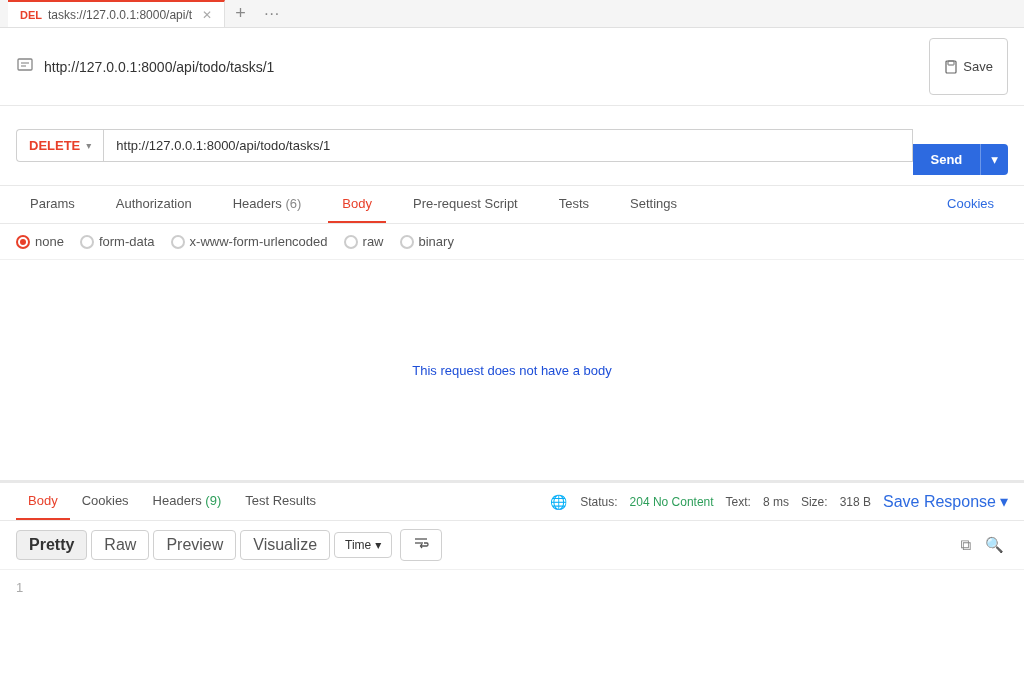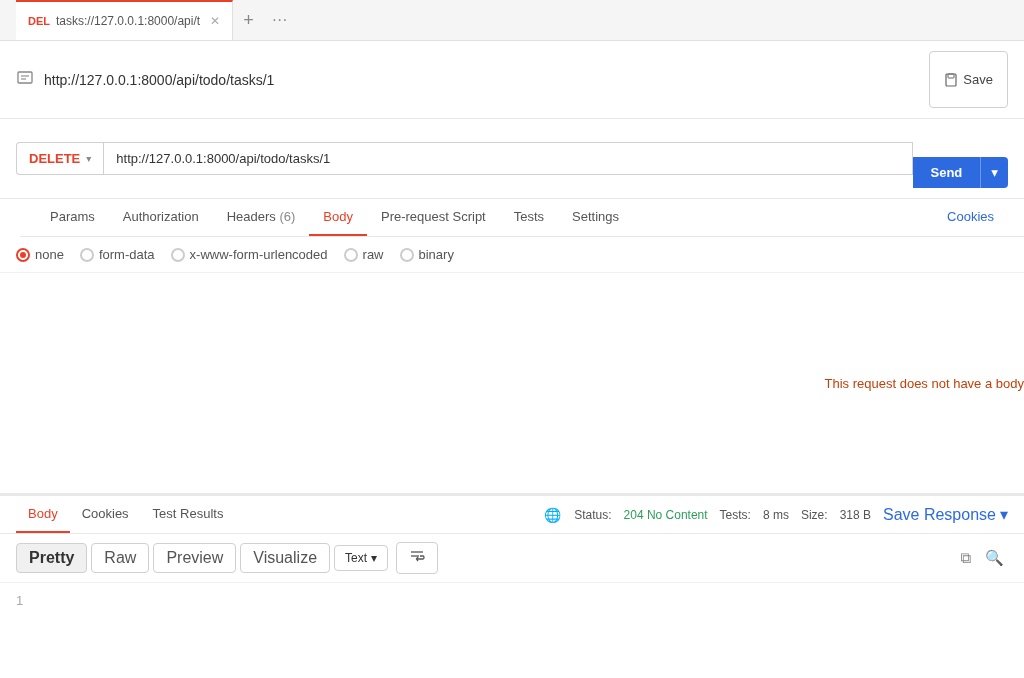--- a/index.html
+++ b/index.html
@@ -1,21 +1,21 @@
 <!DOCTYPE html>
 <html><head>
   <meta charset="utf-8">
   <style>
     * { box-sizing: border-box; margin: 0; padding: 0; }
     body { font-family: -apple-system, BlinkMacSystemFont, 'Segoe UI', sans-serif; font-size: 13px; background: #fff; color: #333; height: 678px; overflow: hidden; }
 
     
     .tab-bar {
       display: flex; align-items: center; background: #f5f5f5; border-bottom: 1px solid #e0e0e0;
-      padding: 0 16px; height: 41px;
+      padding: 0 8px; height: 28px;
     }
     .tab-item {
       display: flex; align-items: center; gap: 6px; padding: 0 12px; height: 100%;
       border-right: 1px solid #e0e0e0; font-size: 12px; color: #555; background: #fff;
       border-top: 2px solid #e8402a; cursor: pointer; white-space: nowrap;
     }
     .tab-item .method-label { color: #e8402a; font-weight: 600; font-size: 11px; }
     .tab-add { padding: 0 10px; font-size: 18px; color: #888; cursor: pointer; background: none; border: none; }
     .tab-more { padding: 0 8px; font-size: 16px; color: #888; cursor: pointer; }
 
@@ -50,22 +50,21 @@
       font-size: 13px; font-weight: 600; cursor: pointer; border-radius: 0 0 0 0;
     }
     .send-chevron {
       background: #2d6ae0; color: #fff; border: none; border-left: 1px solid rgba(255,255,255,0.3);
       padding: 8px 10px; cursor: pointer; border-radius: 0 4px 4px 0;
     }
 
     
     .tabs-nav {
       display: flex; align-items: center; padding: 0 16px; border-bottom: 1px solid #e8e8e8;
-      gap: 0;
-      margin-left: 20px;
+      gap: 13px;
     }
     .tab-nav-item {
       padding: 10px 14px; font-size: 13px; color: #555; cursor: pointer; border-bottom: 2px solid transparent;
       white-space: nowrap;
     }
     .tab-nav-item.active { color: #e8402a; border-bottom: 2px solid #e8402a; font-weight: 500; }
     .cookies-link { margin-left: auto; color: #2d6ae0; cursor: pointer; }
 
     
     .body-options {
@@ -76,22 +75,22 @@
     }
     .radio-dot {
       width: 14px; height: 14px; border-radius: 50%; border: 2px solid #ccc; background: #fff;
       display: flex; align-items: center; justify-content: center;
     }
     .radio-dot.selected { border-color: #e8402a; }
     .radio-dot.selected::after { content: ''; width: 6px; height: 6px; border-radius: 50%; background: #e8402a; display: block; }
 
     
     .body-content {
-      display: flex; align-items: center; justify-content: flex-end;
-      height: 220px; color: #c2410c; font-size: 13px;
+      display: flex; align-items: center; justify-content: center;
+      height: 220px; color: #1d4ed8; font-size: 13px;
     }
 
     
     .response-area { border-top: 3px solid #e8e8e8; }
     .response-tabs-bar {
       display: flex; align-items: center; padding: 0 16px; border-bottom: 1px solid #e8e8e8; gap: 0;
     }
     .resp-tab {
       padding: 10px 12px; font-size: 13px; color: #555; cursor: pointer;
       border-bottom: 2px solid transparent;
@@ -206,43 +205,46 @@
 </div>
 
 <div class="body-content">
   <span>This request does not have a body</span>
 </div>
 
 <div class="response-area">
   <div class="response-tabs-bar">
     <span class="resp-tab active">Body</span>
     <span class="resp-tab">Cookies</span>
+    <span class="resp-tab">
+      <span>Headers</span><span style="color:#2d9e5a;"> (9)</span>
+    </span>
     <span class="resp-tab">Test Results</span>
     <div class="response-status-area">
       <span class="globe-icon">🌐</span>
       <span>Status:</span>
       <span class="status-ok">204 No Content</span>
-      <span>Tests:</span>
+      <span>Text:</span>
       <span>8 ms</span>
       <span>Size:</span>
       <span>318 B</span>
       <div class="save-response-btn">
         <span>Save Response</span>
         <span>▾</span>
       </div>
     </div>
   </div>
 
   <div class="response-format-bar">
     <button class="fmt-btn active">Pretty</button>
     <button class="fmt-btn">Raw</button>
     <button class="fmt-btn">Preview</button>
     <button class="fmt-btn">Visualize</button>
     <div class="fmt-select">
-      <span>Text</span>
+      <span>Time</span>
       <span>▾</span>
     </div>
     <button class="fmt-btn" style="margin-left:4px;">
       <svg width="16" height="16" viewBox="0 0 16 16" fill="none">
         <line x1="2" y1="4" x2="14" y2="4" stroke="#555" stroke-width="1.3"></line>
         <line x1="2" y1="8" x2="10" y2="8" stroke="#555" stroke-width="1.3"></line>
         <path d="M11 8 L14 8 Q15 8 15 9.5 Q15 11 14 11 L8 11" stroke="#555" stroke-width="1.3" fill="none"></path>
         <polyline points="9,9 7.5,11 9,13" stroke="#555" stroke-width="1.3" fill="none"></polyline>
       </svg>
     </button>

